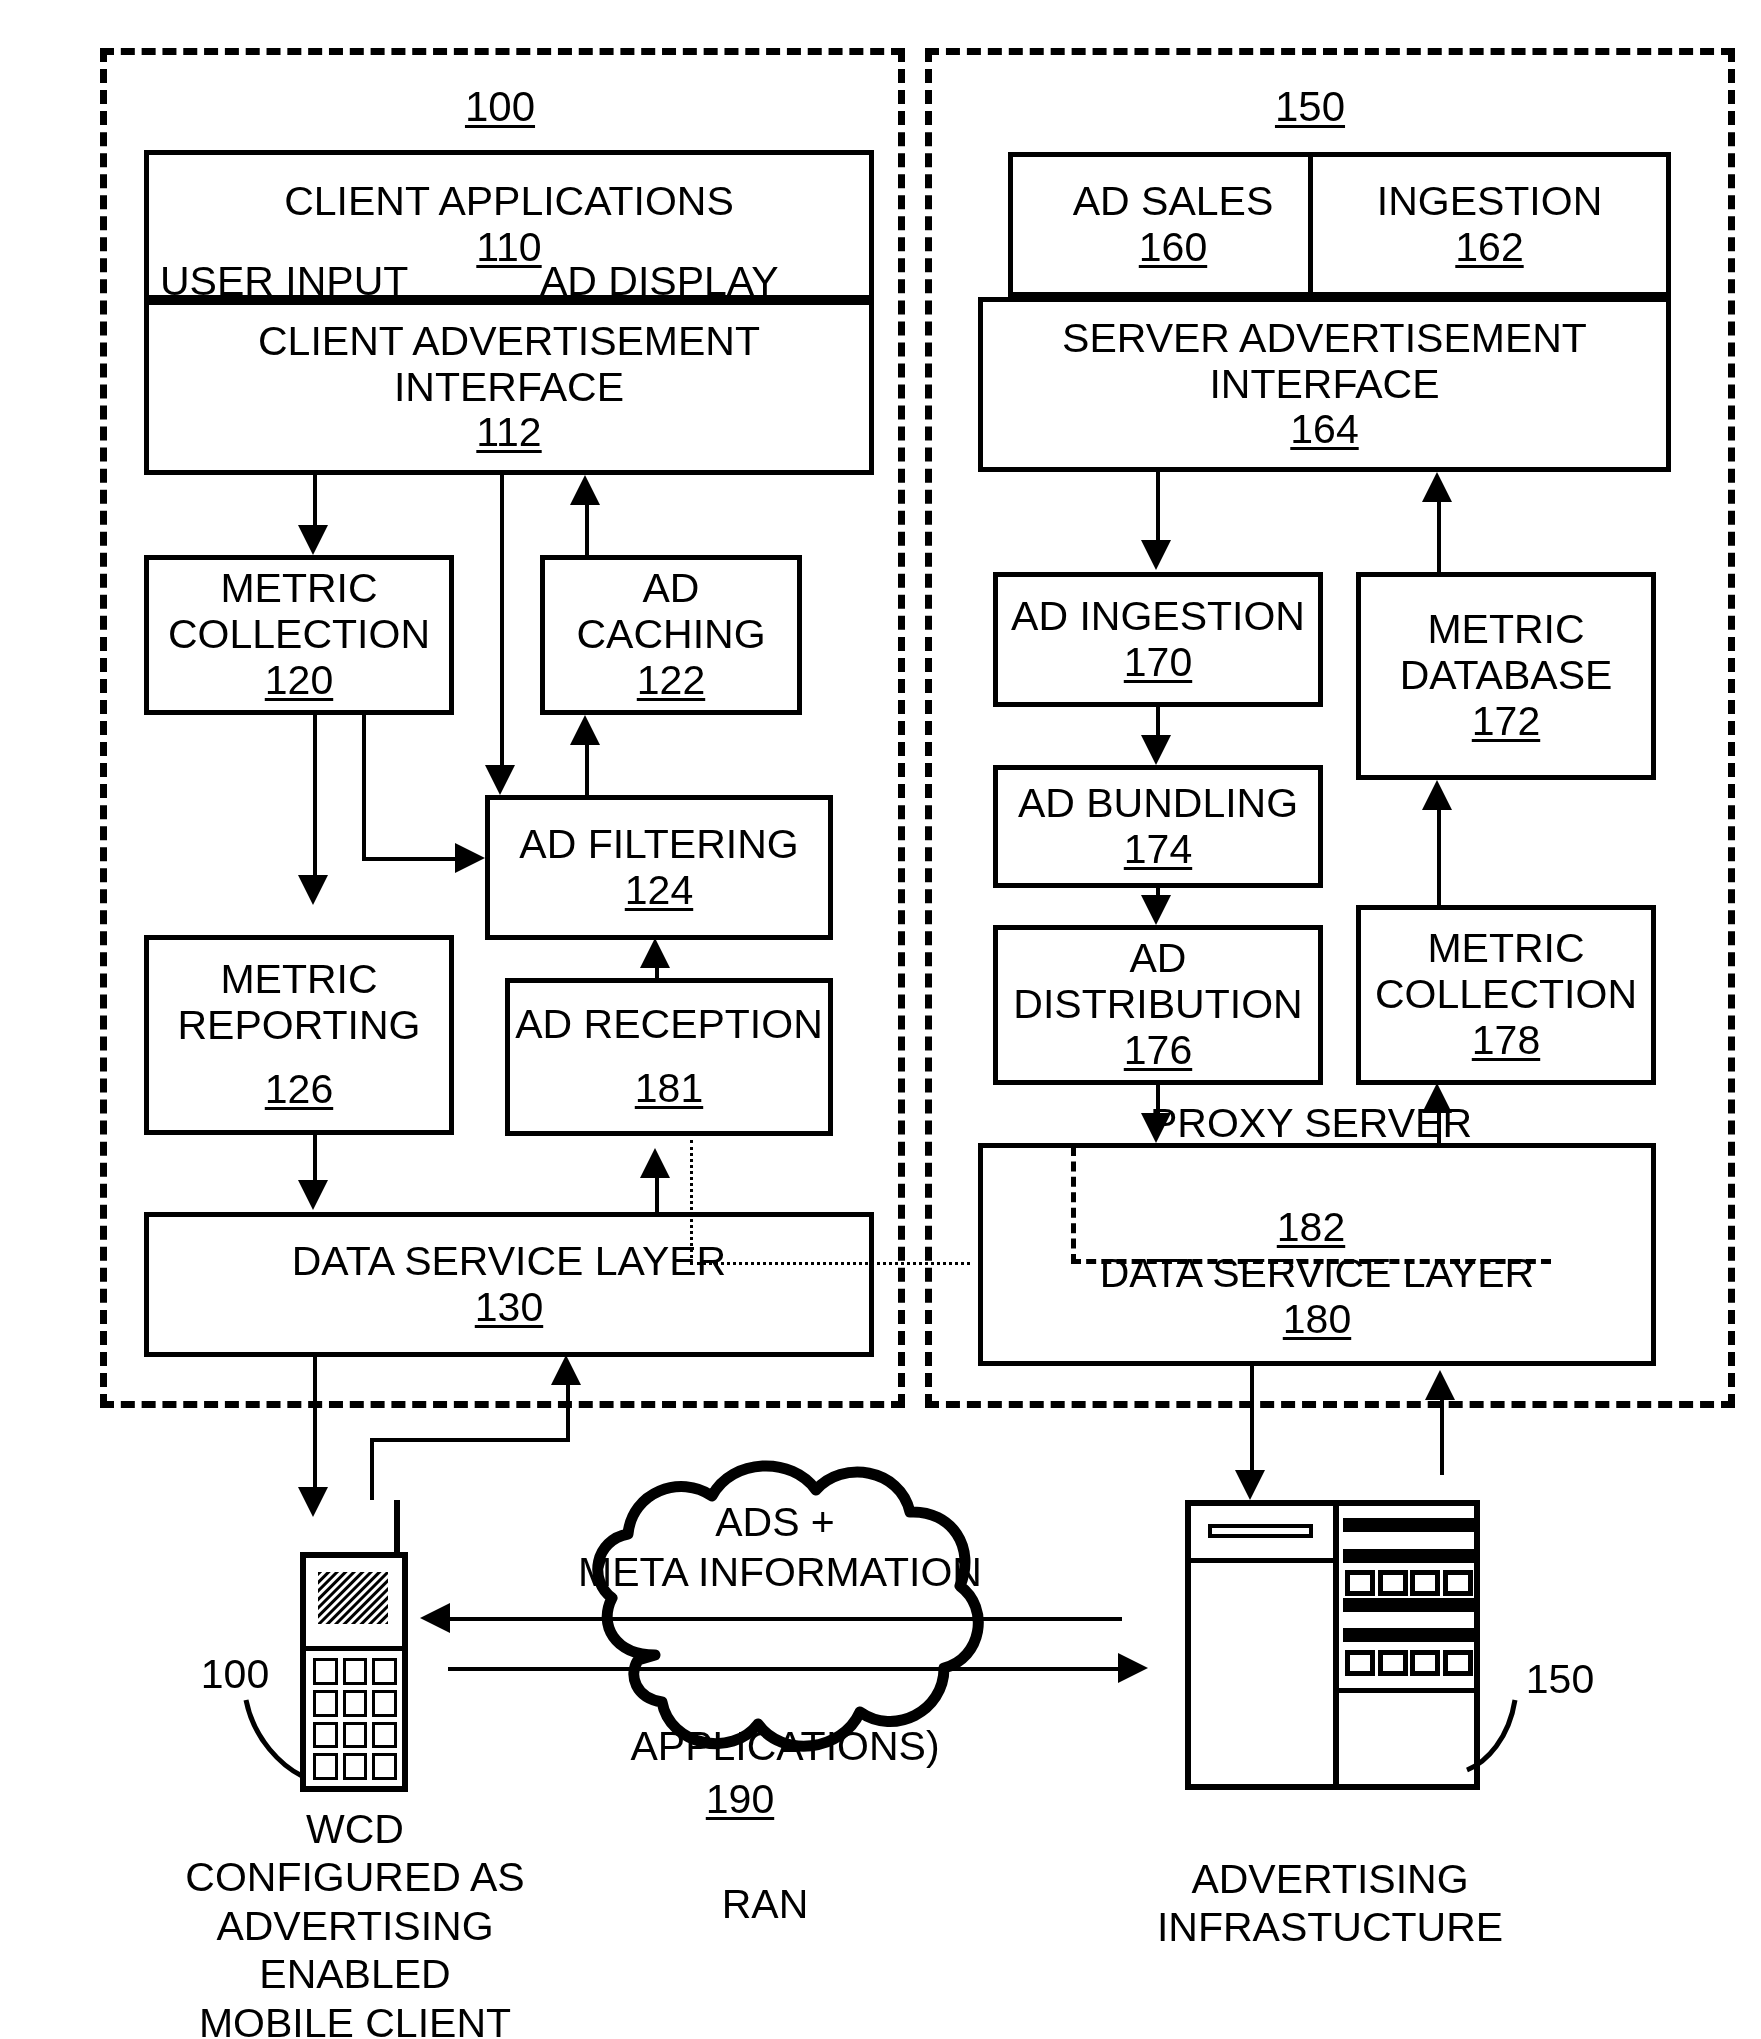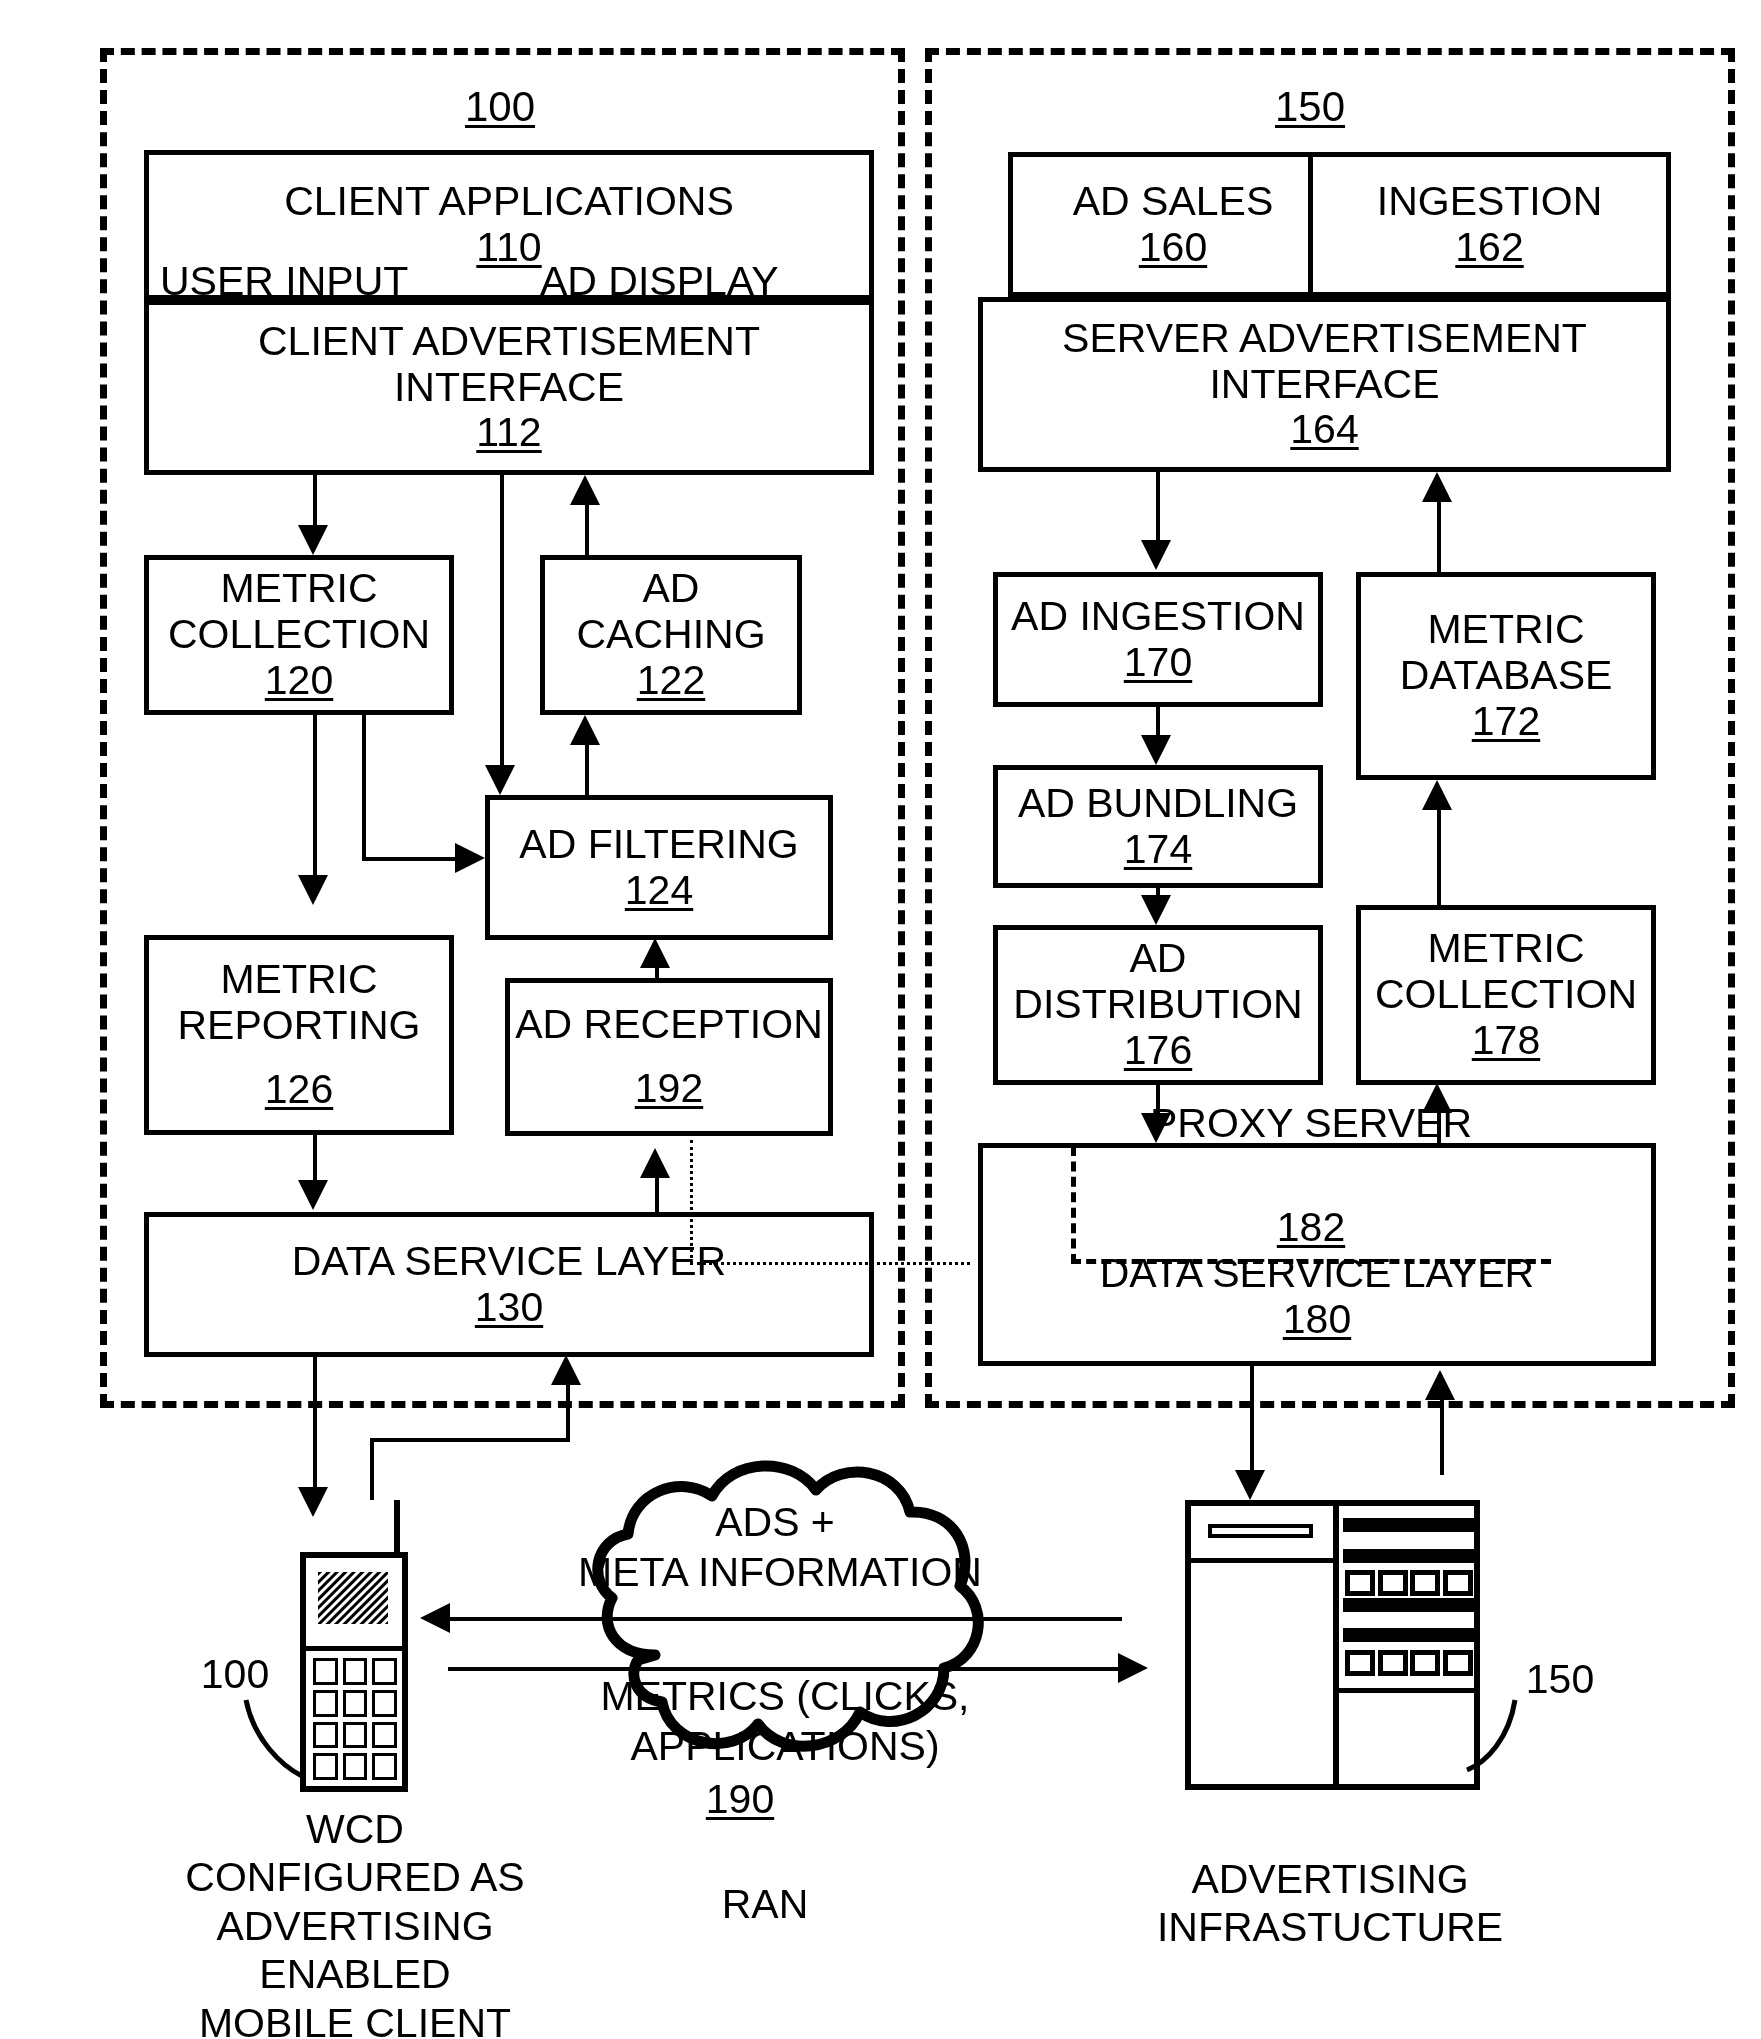--- a/index.html
+++ b/index.html
@@ -153,21 +153,21 @@
   </div>
 
   <div class="abs blk" style="left:144px; top:935px; width:310px; height:200px;">
     <span class="t fs41">METRIC</span>
     <span class="t fs41">REPORTING</span>
     <span class="ref fs41" style="margin-top:18px;">126</span>
   </div>
 
   <div class="abs blk" style="left:505px; top:978px; width:328px; height:158px;">
     <span class="t fs41">AD RECEPTION</span>
-    <span class="ref fs41" style="margin-top:18px;">192</span>
+    <span class="ref fs41" style="margin-top:18px;">181</span>
   </div>
 
   <div class="abs blk" style="left:144px; top:1212px; width:730px; height:145px;">
     <span class="t fs41">DATA SERVICE LAYER</span>
     <span class="ref fs41">130</span>
   </div>
 
   <div class="ln vln" style="left:313px; top:475px; height:52px;"></div>
   <div class="arr arr-down" style="left:298px; top:525px;"></div>
 
@@ -302,21 +302,20 @@
              C 432 70, 456 108, 440 146
              C 470 168, 462 218, 424 228
              C 424 272, 374 296, 340 272
              C 322 312, 262 318, 238 284
              C 212 318, 150 306, 142 262
              C 116 258, 108 236, 118 220 Z" fill="#ffffff" stroke="#000000" stroke-width="11" stroke-linejoin="round"></path>
   </svg>
 
   <div class="abs lbl fs41" style="left:560px; top:1498px; width:430px;">ADS +</div>
   <div class="abs lbl fs41" style="left:520px; top:1548px; width:520px;">META INFORMATION</div>
-  <div class="abs lbl fs41" style="left:530px; top:1672px; width:510px;">METRICS (CLICKS,</div>
   <div class="abs lbl fs41" style="left:530px; top:1722px; width:510px;">APPLICATIONS)</div>
   <div class="abs lbl fs41 ref" style="left:650px; top:1775px; width:180px;">190</div>
   <div class="abs lbl fs41" style="left:675px; top:1880px; width:180px;">RAN</div>
 
   <div class="ln hln" style="left:450px; top:1617px; width:672px;"></div>
   <div class="arr arr-left" style="left:420px; top:1603px;"></div>
 
   <div class="ln hln" style="left:448px; top:1667px; width:672px;"></div>
   <div class="arr arr-right" style="left:1118px; top:1653px;"></div>
 

